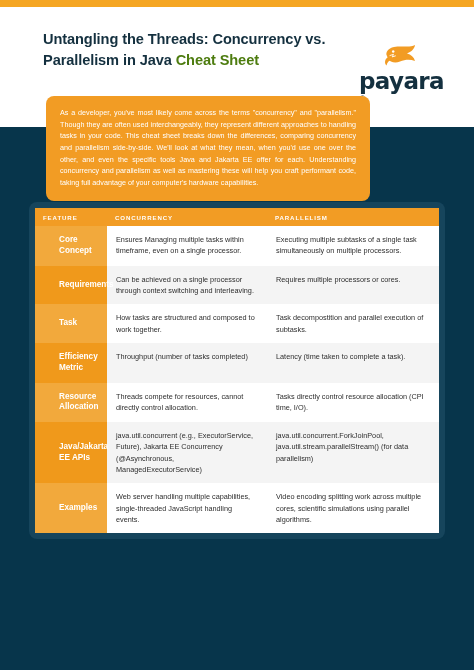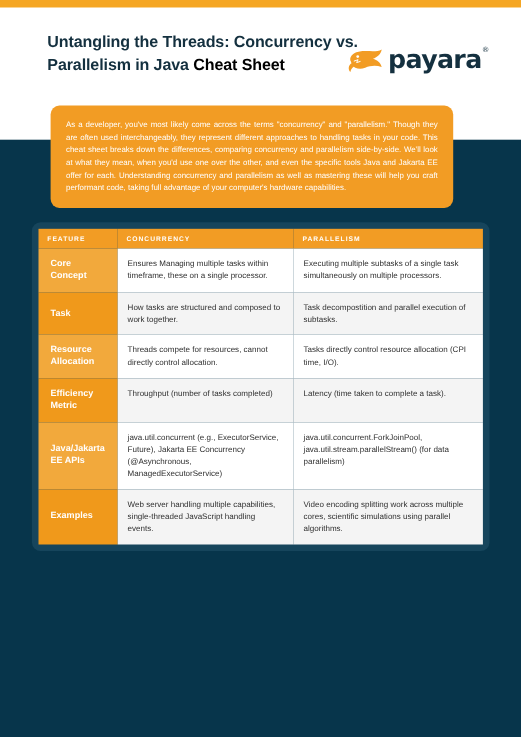--- a/index.html
+++ b/index.html
@@ -29,28 +29,29 @@
   .title {
     position: absolute;
     left: 43px; top: 22px;
     width: 300px;
     font-size: 14.6px;
     line-height: 1.42;
     font-weight: bold;
     color: #14303F;
     letter-spacing: -0.1px;
   }
-  .title .accent { color: #000000; }
+  .title .accent { color: #4d7c0f; }
   
   .logo {
     position: absolute;
     right: 30px; top: 33px;
     display: flex;
     align-items: center;
     gap: 0;
+    flex-direction: column;
   }
   .logo-fish { display:block; }
   .logo-word {
     font-size: 23px;
     font-weight: bold;
     color: #14303F;
     letter-spacing: -0.6px;
     line-height: 1;
     font-family: "DejaVu Sans", sans-serif;
   }
@@ -66,21 +67,21 @@
   .body-panel {
     position: absolute;
     top: 127px; left: 0;
     width: 474px; height: 543px;
     background: #07354B;
   }
   
   .intro {
     position: absolute;
     left: 46px; top: 96px;
-    width: 366px;
+    width: 324px;
     background: #F29C24;
     border-radius: 8px;
     padding: 11px 14px 12px 14px;
     color: #ffffff;
     font-size: 7.2px;
     line-height: 1.62;
     text-align: justify;
     z-index: 5;
   }
   
@@ -111,21 +112,21 @@
     padding: 6px 8px 5px 8px;
   }
   thead th.c-feature { width: 72px; }
   thead th.c-conc { width: 160px; }
   thead th.c-par { width: auto; }
   tbody td.feat {
     color: #ffffff;
     font-size: 8.2px;
     font-weight: bold;
     line-height: 1.32;
-    padding: 9px 8px 9px 11px;
+    padding: 9px 8px 9px 24px;
     vertical-align: middle;
   }
   tbody tr:nth-child(odd) td.feat { background: #F2A93C; }
   tbody tr:nth-child(even) td.feat { background: #F0991B; }
   tbody td.cell {
     color: #2E2E2E;
     font-size: 7.3px;
     line-height: 1.55;
     padding: 8px 10px 8px 9px;
   }
@@ -170,39 +171,44 @@
       <thead>
         <tr>
           <th class="c-feature">FEATURE</th>
           <th class="c-conc">CONCURRENCY</th>
           <th class="c-par">PARALLELISM</th>
         </tr>
       </thead>
       <tbody id="table-body">
           <tr>
             <td class="feat">Core Concept</td>
-            <td class="cell">Ensures Managing multiple tasks within timeframe, these on a single processor.</td>
+            <td class="cell">Ensures Managing multiple tasks within timeframe, even on a single processor.</td>
             <td class="cell">Executing multiple subtasks of a single task simultaneously on multiple processors.</td>
+          </tr>
+          <tr>
+            <td class="feat">Requirements</td>
+            <td class="cell">Can be achieved on a single processor through context switching and interleaving.</td>
+            <td class="cell">Requires multiple processors or cores.</td>
           </tr>
           <tr>
             <td class="feat">Task</td>
             <td class="cell">How tasks are structured and composed to work together.</td>
             <td class="cell">Task decompostition and parallel execution of subtasks.</td>
           </tr>
           <tr>
+            <td class="feat">Efficiency Metric</td>
+            <td class="cell">Throughput (number of tasks completed)</td>
+            <td class="cell">Latency (time taken to complete a task).</td>
+          </tr>
+          <tr>
             <td class="feat">Resource Allocation</td>
             <td class="cell">Threads compete for resources, cannot directly control allocation.</td>
             <td class="cell">Tasks directly control resource allocation (CPI time, I/O).</td>
           </tr>
           <tr>
-            <td class="feat">Efficiency Metric</td>
-            <td class="cell">Throughput (number of tasks completed)</td>
-            <td class="cell">Latency (time taken to complete a task).</td>
-          </tr>
-          <tr>
             <td class="feat">Java/Jakarta EE APIs</td>
             <td class="cell">java.util.concurrent (e.g., ExecutorService, Future), Jakarta EE Concurrency (@Asynchronous, ManagedExecutorService)</td>
             <td class="cell">java.util.concurrent.ForkJoinPool, java.util.stream.parallelStream() (for data parallelism)</td>
           </tr>
           <tr>
             <td class="feat">Examples</td>
             <td class="cell">Web server handling multiple capabilities, single-threaded JavaScript handling events.</td>
             <td class="cell">Video encoding splitting work across multiple cores, scientific simulations using parallel algorithms.</td>
           </tr>
         </tbody>

